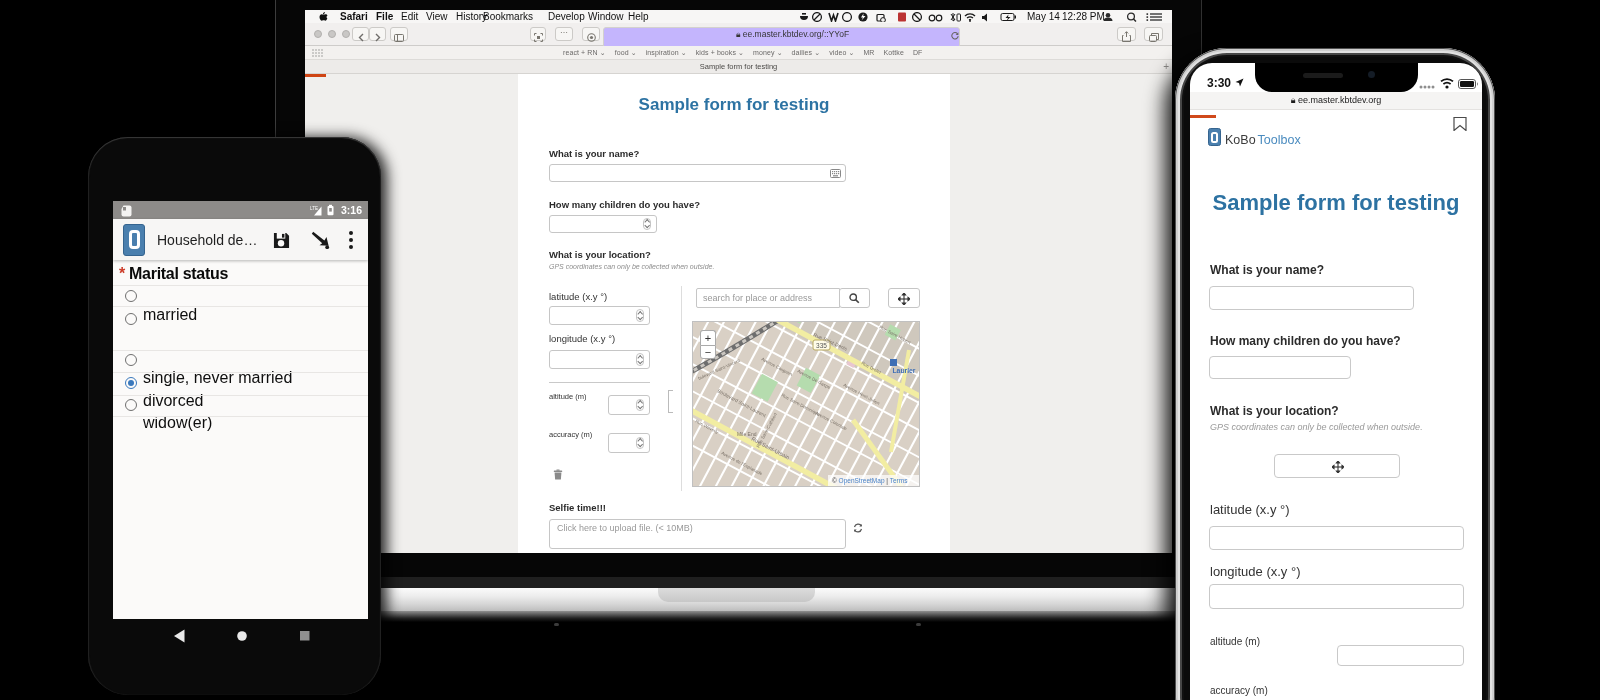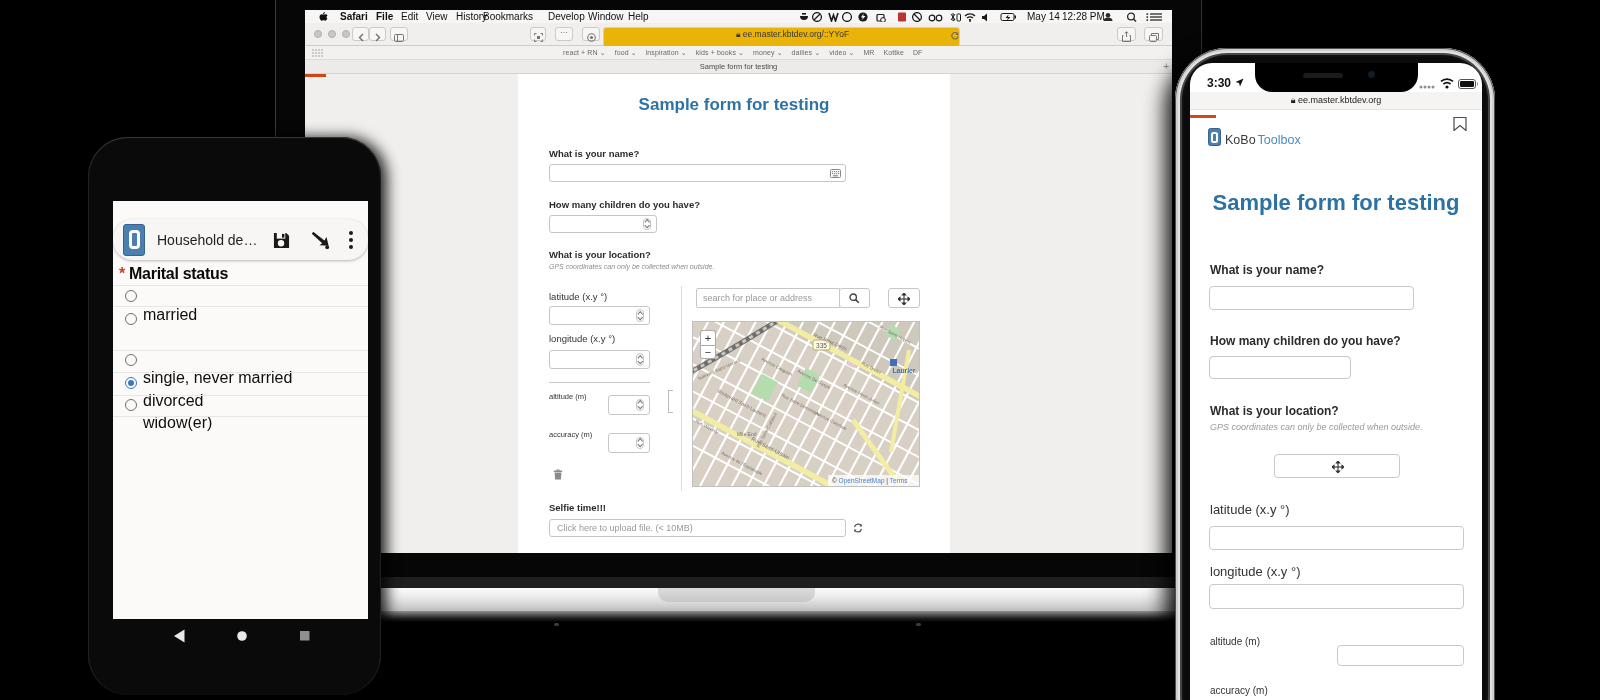--- a/index.html
+++ b/index.html
@@ -24,21 +24,21 @@
 
   #menubar{left:0;top:0;width:867px;height:13px;background:#f7f6f5;font-size:10px;color:#111;}
   #menubar .mi{position:absolute;top:0;line-height:13px;white-space:nowrap;}
 
   #toolbar{left:0;top:13px;width:867px;height:23px;background:#f1efee;
     border-bottom:1px solid #cecccA;box-sizing:border-box;}
   .tl{position:absolute;top:7px;width:8px;height:8px;border-radius:50%;
       background:#c9c7c5;border:0.5px solid #b2b0ae;box-sizing:border-box;}
   .navbox{position:absolute;top:4px;height:14px;border:1px solid #cccac7;background:#f7f6f4;
       border-radius:3px;box-sizing:border-box;color:#6e6c69;text-align:center;}
-  #urlfield{position:absolute;left:298px;top:4px;width:357px;height:27px;background:#eab308;
+  #urlfield{position:absolute;left:298px;top:4px;width:357px;height:27px;background:#c4b5fd;
       border:1px solid #d3d1ce;border-radius:3px;box-sizing:border-box;
       font-size:8.5px;color:#353535;text-align:center;line-height:13px;padding-left:22px;}
 
   .bmi{margin-right:9px;}
   #bmbar{left:0;top:36px;width:867px;height:14px;background:#f3f1ef;
     border-bottom:1px solid #dddbd8;box-sizing:border-box;font-size:7.5px;color:#6b6968;}
   #tabbar{left:0;top:50px;width:867px;height:14px;background:#edebe9;
     border-bottom:1px solid #d6d4d1;box-sizing:border-box;font-size:7.5px;color:#4c4a48;}
 
   #pagearea{left:0;top:64px;width:867px;height:479px;background:#f0efed;}
@@ -57,21 +57,21 @@
     border-left:1.4px solid #777;border-top:1.4px solid #777;}
   .spin .up{top:3.2px;transform:rotate(45deg);}
   .spin .dn{bottom:3.2px;transform:rotate(225deg);}
 
   
   #droid{left:88px;top:137px;width:293px;height:558px;background:#0a0a0a;border-radius:40px;
     box-shadow:inset 0 1px 1px #3a3a3a, inset 1px 0 1px #222, inset -1px 0 1px #222, 6px 0 14px rgba(0,0,0,.85);}
   #dscreen{left:113px;top:201px;width:255px;height:418px;background:#fbfaf9;overflow:hidden;}
   #dstatus{position:absolute;left:0;top:0;width:255px;height:18px;background:#8d8b89;}
   #dappbar{position:absolute;left:0;top:18px;width:255px;height:41px;background:#f7f6f5;
-    box-shadow:0 1px 3px rgba(0,0,0,0.28);border-radius:20px;}
+    box-shadow:0 1px 3px rgba(0,0,0,0.28);}
   .drow{position:absolute;left:0;width:255px;font-size:16px;line-height:21.5px;color:#0e0e0e;margin-top:17px;}
   .dsep{position:absolute;left:0;width:255px;height:1px;background:#e8e6e4;}
   .radio{position:absolute;width:12px;height:12px;border:1.5px solid #6f6f6f;border-radius:50%;
     box-sizing:border-box;background:#fbfaf9;}
 
   
   #iph{left:1175px;top:48px;width:320px;height:700px;border-radius:52px;background:#0b0b0b;
     box-shadow:inset 0 0 0 1px #4f4f4f, inset 0 0 0 3px #cfcfcf, inset 0 0 0 5px #e2e2e2,
       inset 0 0 0 7px #474747, inset 0 0 0 9px #101010, -10px 6px 20px rgba(0,0,0,.9);}
   #iscreen{left:1190px;top:63px;width:292px;height:637px;background:#fff;
@@ -408,41 +408,57 @@
               <text transform="translate(120 14) rotate(24)" font-size="5">Rue Saint-Denis</text>
               <text transform="translate(6 58) rotate(-24)" font-size="4.5">bulevard Saint-Vincent</text>
             </g>
             <rect x="135" y="153" width="91" height="11" fill="rgba(255,255,255,0.72)"></rect>
             <text x="139" y="161" font-size="6.5" fill="#444">© <tspan fill="#4a83c8">OpenStreetMap</tspan> | <tspan fill="#4a83c8">Terms</tspan></text>
           </svg>
         </div>
         <div class="abs" style="left:182px;top:256px;width:16px;height:15px;background:#fff;border:1px solid #aaa;border-bottom:none;border-radius:3px 3px 0 0;text-align:center;font-size:11px;line-height:15px;color:#333;box-sizing:border-box;">+</div>
         <div class="abs" style="left:182px;top:271px;width:16px;height:14px;background:#fff;border:1px solid #aaa;border-radius:0 0 3px 3px;text-align:center;font-size:11px;line-height:12px;color:#333;box-sizing:border-box;">−</div>
         <div class="lbl" style="left:31px;top:428px;">Selfie time!!!</div>
-        <div class="inp" style="left:31px;top:445px;width:297px;height:18px;font-size:9px;color:#999;line-height:17px;padding-left:7px;">Click here to upload file. (&lt; 10MB)</div>
+        <div class="inp" style="left:31px;top:445px;width:297px;height:30px;font-size:9px;color:#999;line-height:17px;padding-left:7px;">Click here to upload file. (&lt; 10MB)</div>
         <svg class="abs" style="left:335px;top:449px;" width="10" height="10" viewBox="0 0 10 10">
             <g fill="none" stroke="#555" stroke-width="1.2">
               <path d="M1.5 4 a3.8 3.8 0 0 1 7 -1"></path>
               <path d="M8.5 6 a3.8 3.8 0 0 1 -7 1"></path>
             </g>
             <path d="M8.8 1 v2.5 h-2.5 z" fill="#555"></path>
             <path d="M1.2 9 v-2.5 h2.5 z" fill="#555"></path>
           </svg>
       </div>
     </div>
   </div>
 
   <div class="abs" id="droid">
     <svg class="abs" style="left:85px;top:491px;" width="145" height="16" viewBox="0 0 145 16">
       <path d="M11.5 1.5 v13 l-10.5 -6.5 z" fill="#e9e9e9"></path>
       <circle cx="69" cy="8" r="4.8" fill="#e9e9e9"></circle>
       <rect x="127" y="3" width="9.5" height="9.5" fill="#909090"></rect>
     </svg>
   </div>
   <div class="abs" id="dscreen">
+    <div id="dstatus">
+      <svg class="abs" style="left:8px;top:3.5px;" width="11" height="12" viewBox="0 0 11 12">
+          <path d="M2.5 0.5 h6 a2 2 0 0 1 2 2 v7 a2 2 0 0 1 -2 2 h-6 a2 2 0 0 1 -2 -2 v-5.5 z" fill="#f4f3f2"></path>
+          <rect x="2" y="2" width="3" height="3.5" fill="#8d8b89"></rect>
+        </svg>
+      <div class="abs" style="right:6px;top:3px;font-size:10.5px;font-weight:bold;color:#fff;">3:16</div>
+      <svg class="abs" style="right:33px;top:3px;" width="9" height="12" viewBox="0 0 9 12">
+          <rect x="1.5" y="2" width="6" height="9.3" rx="1" fill="#fff"></rect>
+          <rect x="3" y="0.8" width="3" height="1.6" fill="#fff"></rect>
+          <rect x="3.2" y="4" width="2.6" height="3.6" fill="#8d8b89"></rect>
+        </svg>
+      <svg class="abs" style="right:46px;top:4px;" width="12" height="11" viewBox="0 0 12 11">
+          <text x="0" y="5" font-size="4.5" fill="#fff" font-family="Liberation Sans">LTE</text>
+          <path d="M11.5 1.5 v9 h-7.5 z" fill="#fff"></path>
+        </svg>
+    </div>
     <div id="dappbar">
       <div class="abs" style="left:10px;top:5px;width:22px;height:32px;background:#4a7fae;border-radius:3px;border:1px solid #35648f;box-sizing:border-box;"></div>
       <div class="abs" style="left:15.5px;top:11px;width:11px;height:19px;border:3px solid #fff;border-radius:4px;box-sizing:border-box;"></div>
       <div class="abs" style="left:44px;top:12.5px;font-size:14px;color:#1f1f1f;">Household de…</div>
       <svg class="abs" style="left:160px;top:13px;" width="17" height="17" viewBox="0 0 18 18">
           <path d="M1 1 h13 l3 3 v13 h-16 z" fill="#1a1a1a"></path>
           <rect x="4" y="1" width="9" height="6" fill="#fbfaf9"></rect>
           <rect x="9.5" y="2" width="2.6" height="4" fill="#1a1a1a"></rect>
           <circle cx="8.5" cy="12" r="3.4" fill="#fbfaf9"></circle>
         </svg>

